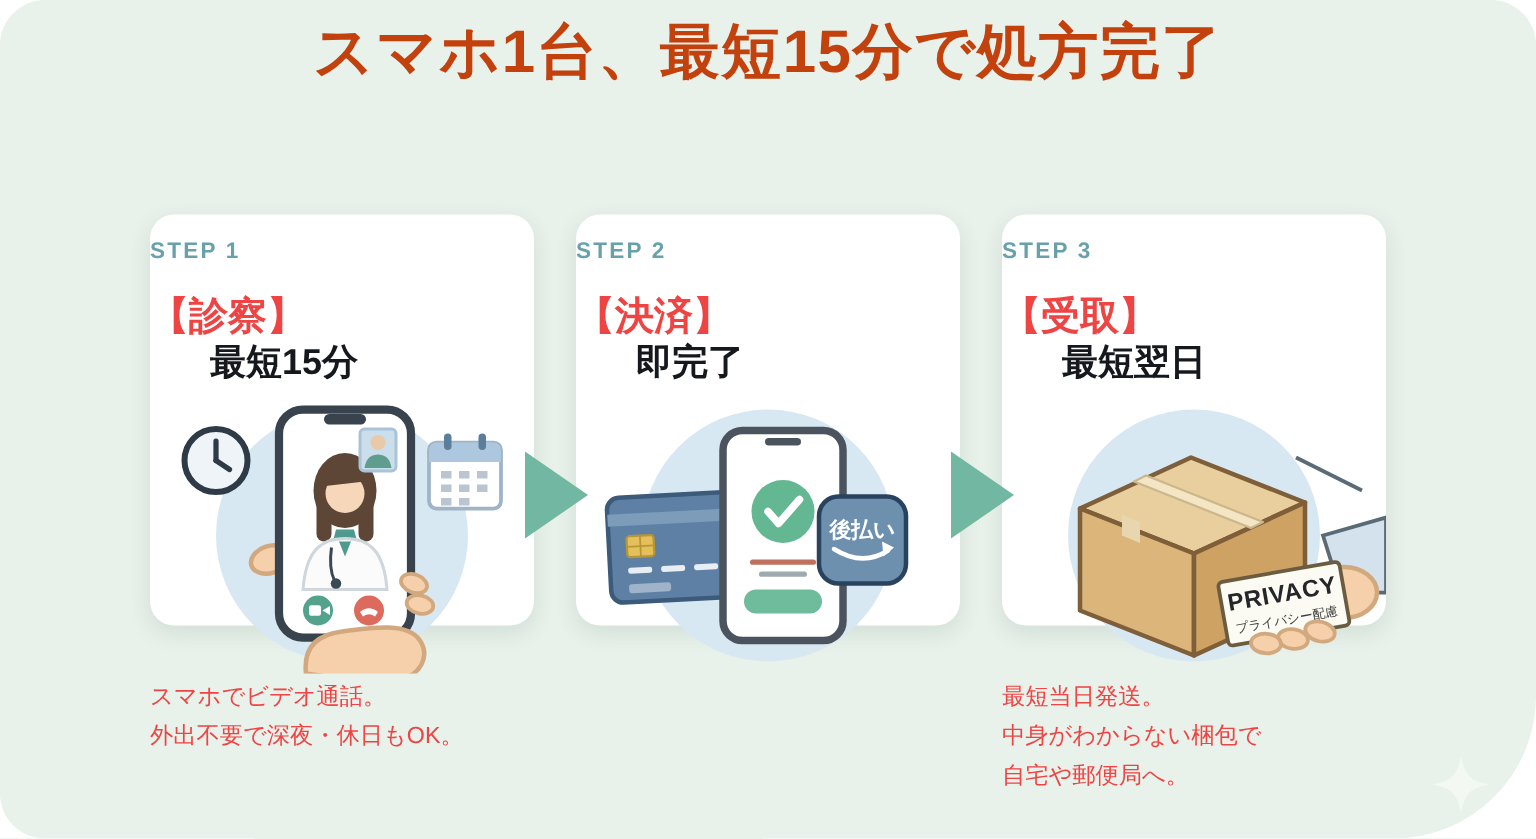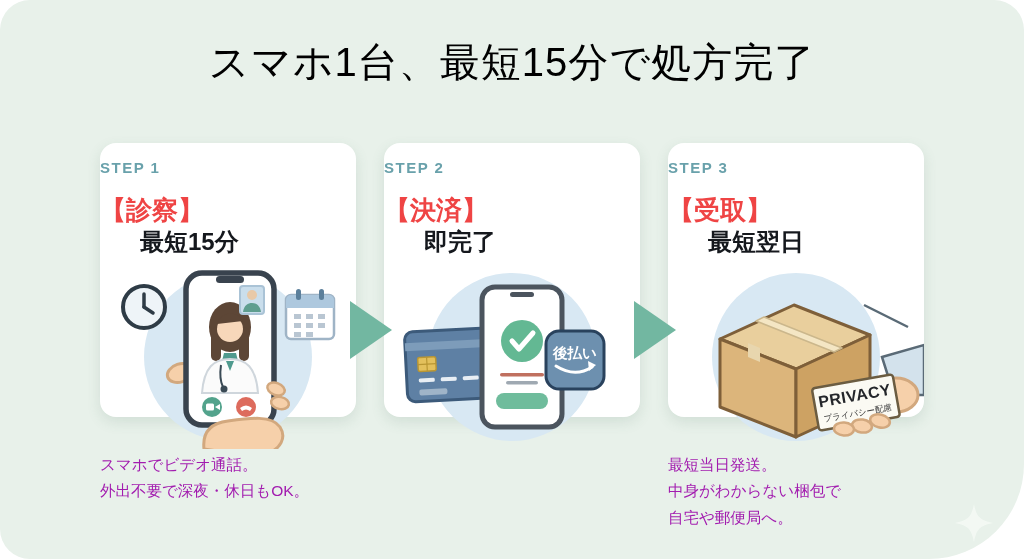--- a/index.html
+++ b/index.html
@@ -7,42 +7,42 @@
     width:1024px;height:559px;position:relative;background:#ffffff;
     font-family:"Liberation Sans","DejaVu Sans",sans-serif;
     -webkit-font-smoothing:antialiased;overflow:hidden;
   }
   .panel{
     position:absolute;inset:0;background:#e8f1ea;
     border-radius:30px 30px 95px 30px;overflow:hidden;
   }
   .header{position:absolute;top:0;left:0;right:0;text-align:center;}
   .main-title{
-    margin:0;padding-top:39px;font-size:40px;line-height:1.15;
-    font-weight:400;color:#000000;letter-spacing:1px;
+    margin:0;padding-top:12px;font-size:40px;line-height:1.15;
+    font-weight:700;color:#c2410c;letter-spacing:1px;
   }
   .subtitle{
     margin:8px 0 0 0;font-size:22px;font-weight:700;color:#20262e;letter-spacing:.5px;
   }
   .cards-row{
     position:absolute;top:143px;left:0;right:0;height:390px;
     display:flex;justify-content:center;gap:28px;
   }
   .card{
     width:256px;height:274px;background:#ffffff;border-radius:16px;
     box-shadow:0 5px 14px rgba(70,110,95,.14);
     box-sizing:border-box;padding-top:16px;
   }
   .step-label{font-size:15px;font-weight:800;color:#69a1ab;letter-spacing:1.5px;}
   .step-heading{font-size:26px;font-weight:800;color:#ef4444;margin-top:19px;line-height:1.2;}
   .step-subheading{font-size:24px;font-weight:800;color:#15181d;margin-top:2px;line-height:1.2;padding-left:40px;}
   .illus{position:relative;height:188px;margin-top:4px;}
   .illus svg{display:block;width:256px;height:188px;}
   .step-desc{
-    font-size:15.5px;font-weight:500;color:#a21caf;line-height:1.7;
+    font-size:15.5px;font-weight:500;color:#ef4444;line-height:1.7;
     white-space:pre-line;margin-top:3px;
   }
   .arrow{
     position:absolute;top:301px;width:0;height:0;
     border-left:42px solid #72b7a1;
     border-top:29px solid transparent;
     border-bottom:29px solid transparent;
   }
   .arrow-1{left:350px;}
   .arrow-2{left:634px;}

